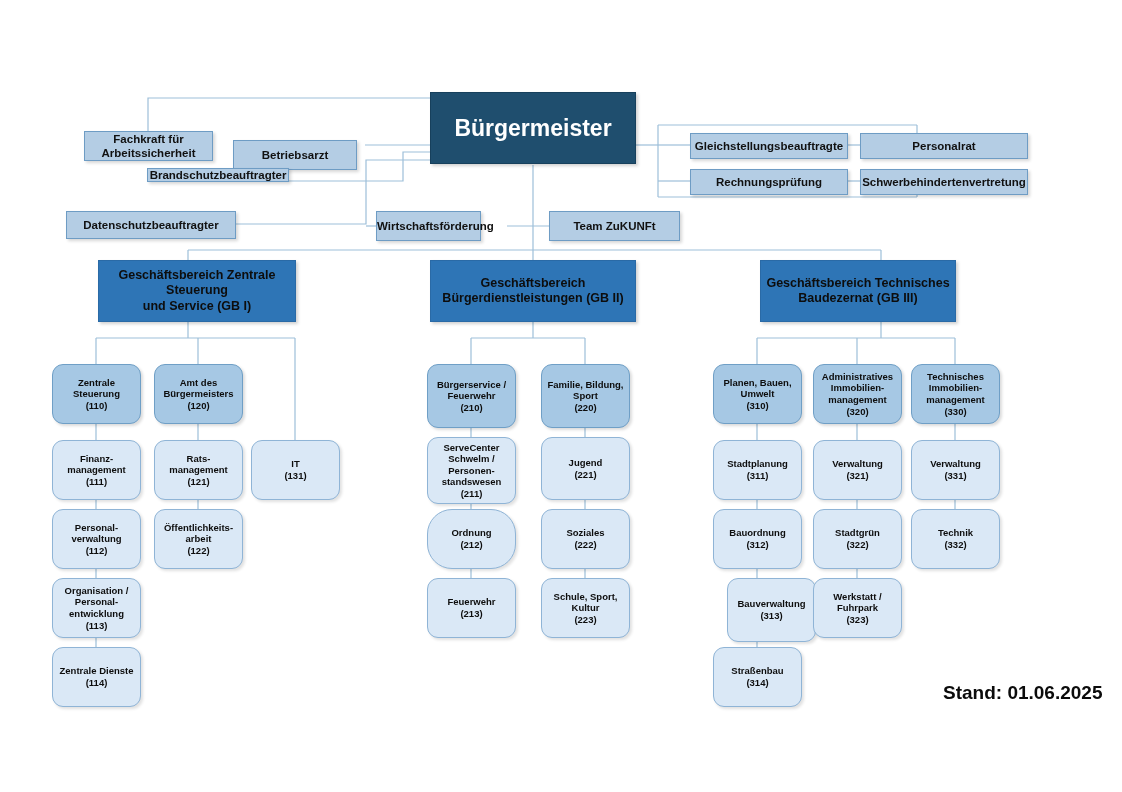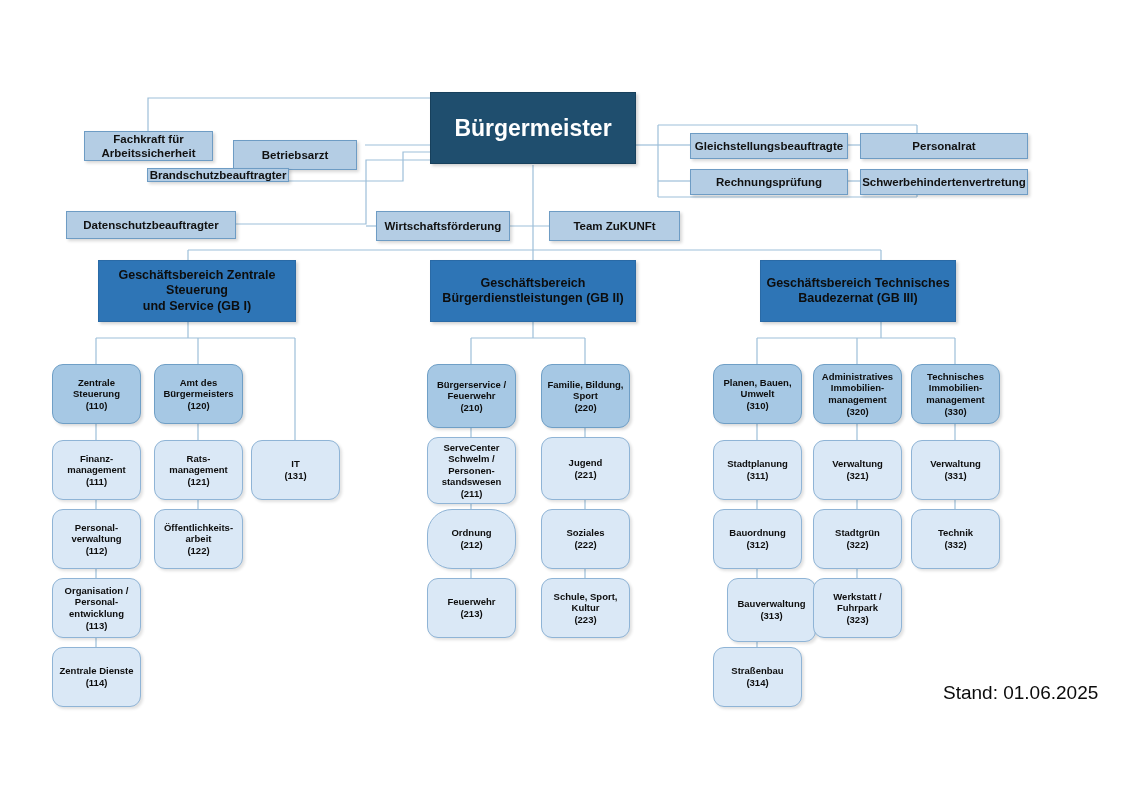--- a/index.html
+++ b/index.html
@@ -90,21 +90,21 @@
     border-radius: 11px;
     color: #0d0d0d;
     font-weight: bold;
     font-size: 9.5px;
     box-shadow: 2px 2px 3px rgba(0,0,0,0.12);
   }
 
   .footer-note {
     position: absolute;
     font-size: 19px;
-    font-weight: normal;
+    font-weight: bold;
     color: #0b0b0b;
     white-space: nowrap;
     z-index: 3;
   }
 </style>
 </head>
 <body>
 
 <div id="chart">
 
@@ -210,21 +210,21 @@
   <div class="node n-staff" style="left:860px; top:133px; width:168px; height:26px;">
     <span class="txt">Personalrat</span>
   </div>
   <div class="node n-staff" style="left:690px; top:169px; width:158px; height:26px;">
     <span class="txt">Rechnungsprüfung</span>
   </div>
   <div class="node n-staff" style="left:860px; top:169px; width:168px; height:26px;">
     <span class="txt">Schwerbehindertenvertretung</span>
   </div>
 
-  <div class="node n-staff" style="left:376px; top:211px; width:134px; height:30px;">
+  <div class="node n-staff" style="left:376px; top:211px; width:105px; height:30px;">
     <span class="txt">Wirtschaftsförderung</span>
   </div>
   <div class="node n-staff" style="left:549px; top:211px; width:131px; height:30px;">
     <span class="txt">Team ZuKUNFt</span>
   </div>
 
   <div class="node n-gb" style="left:98px; top:260px; width:198px; height:62px;">
     <span class="txt">Geschäftsbereich Zentrale
 Steuerung
 und Service (GB I)</span>

